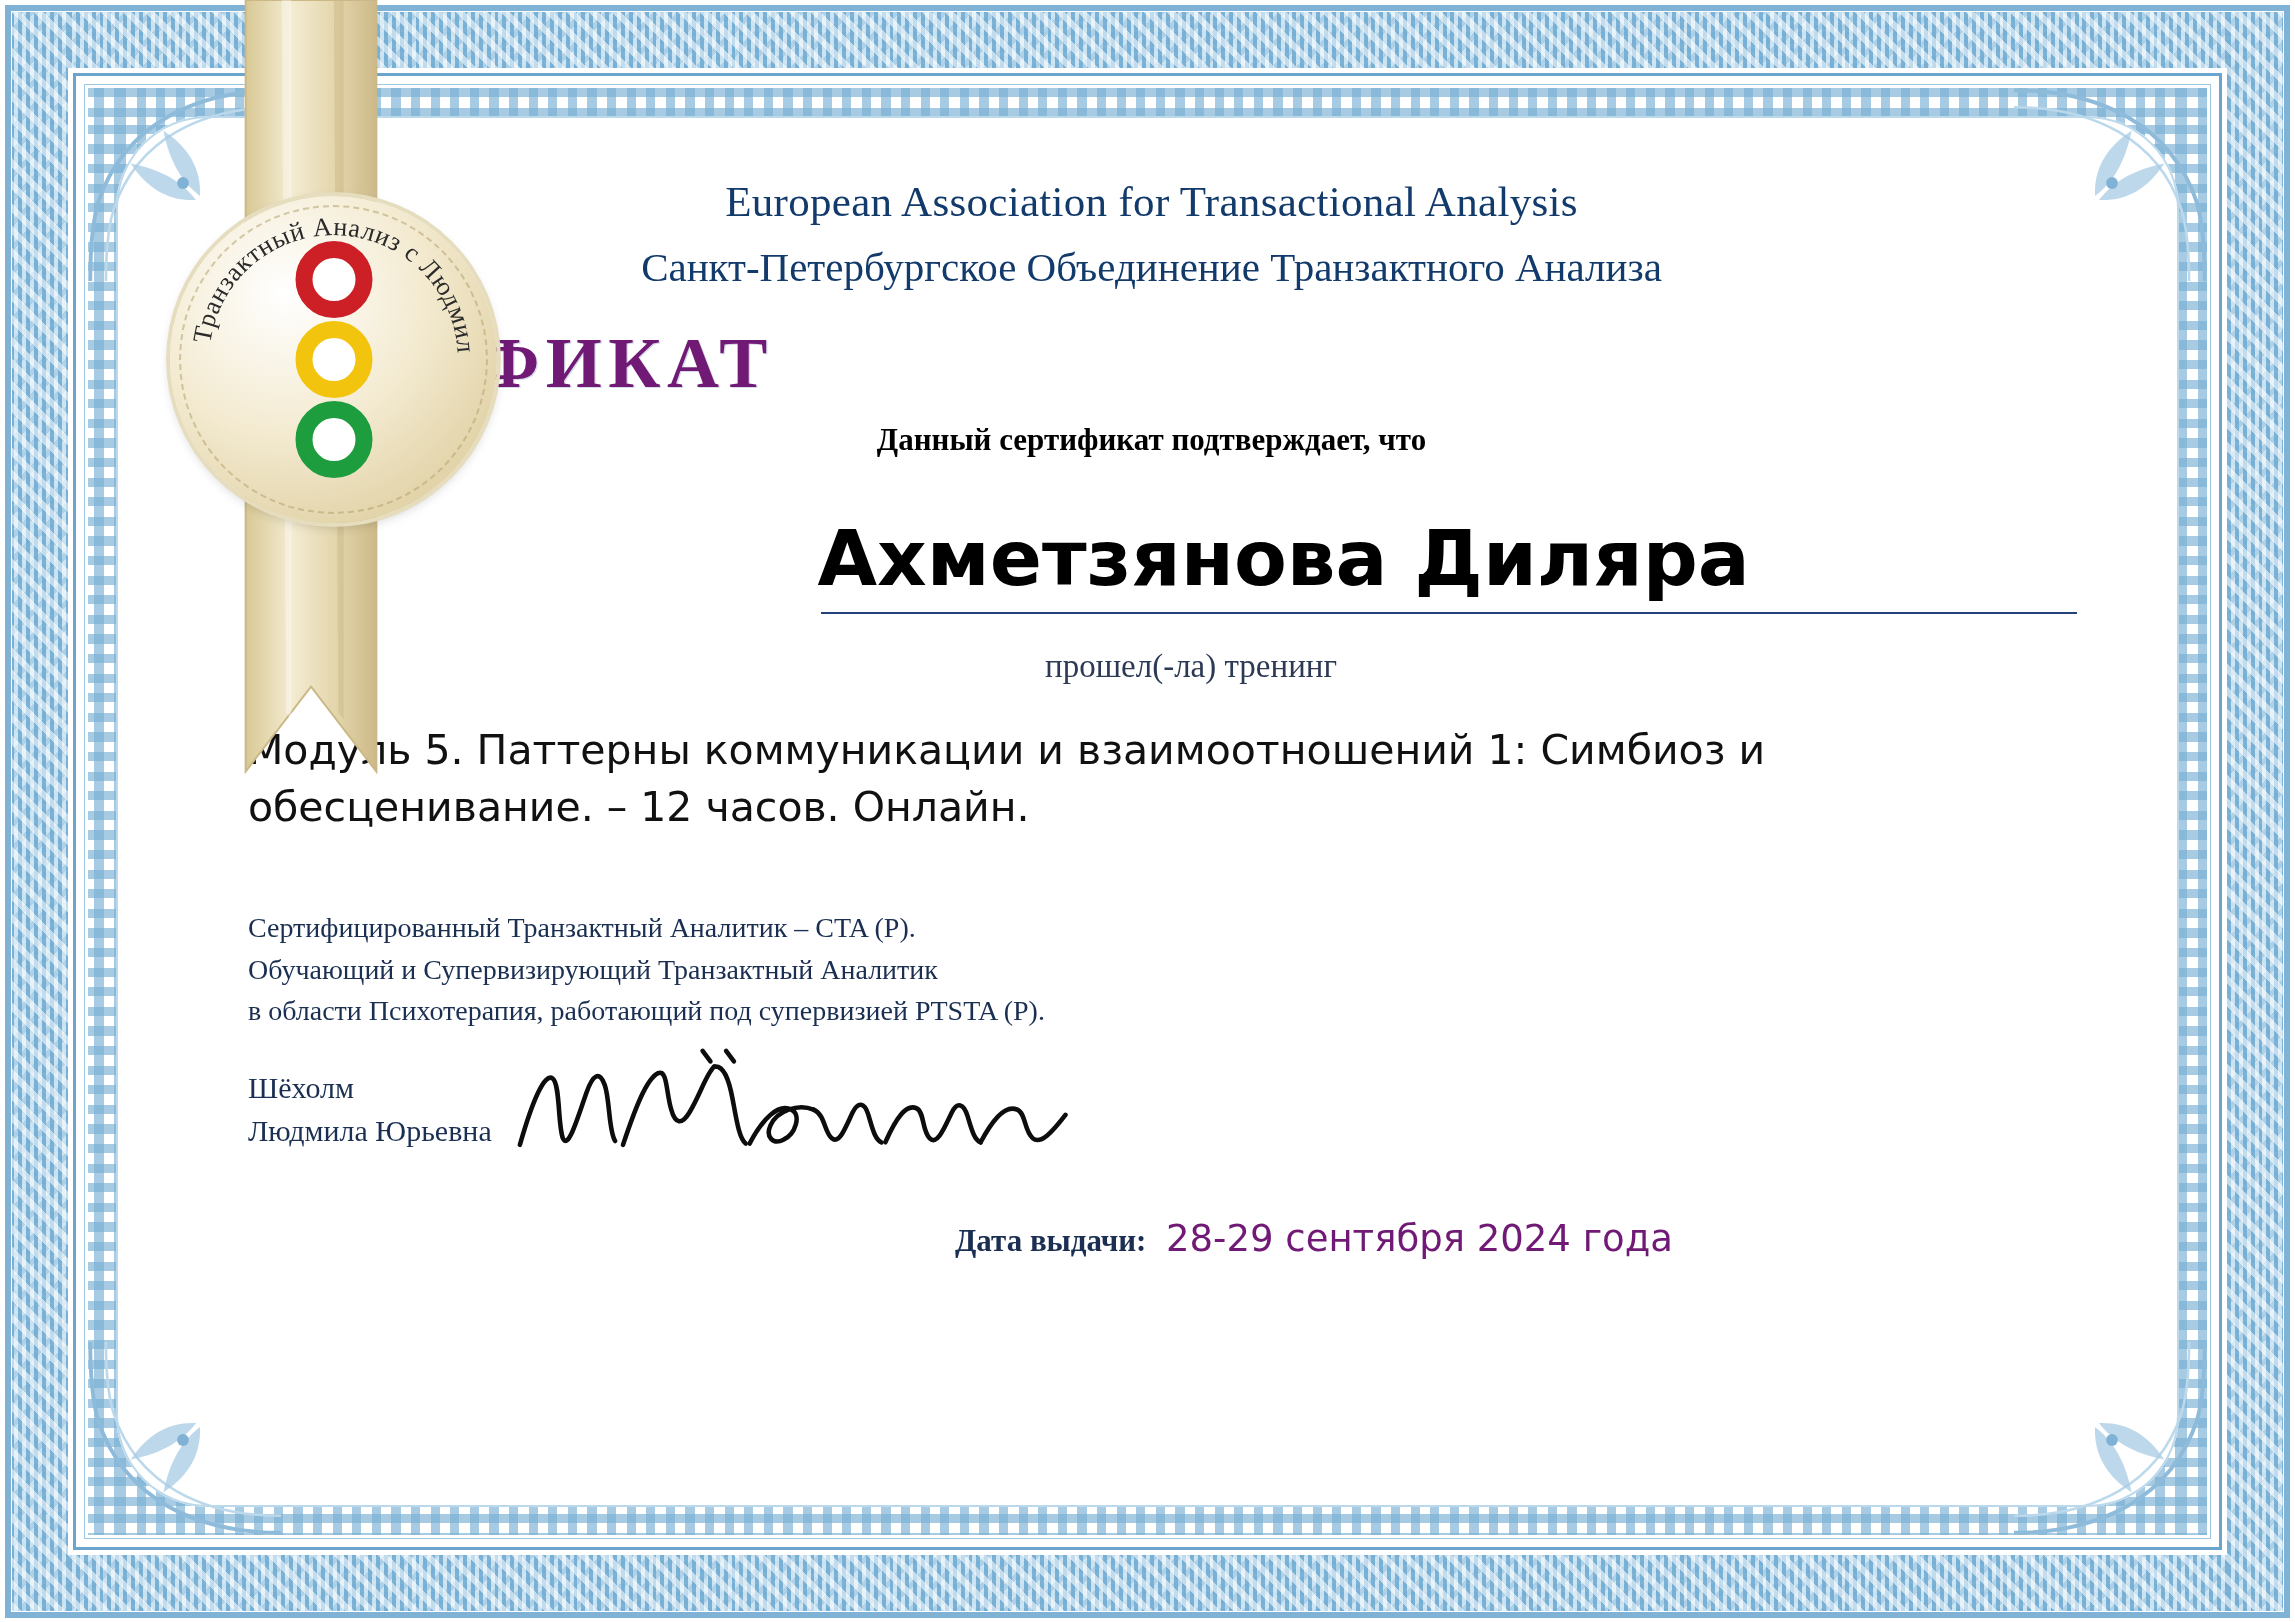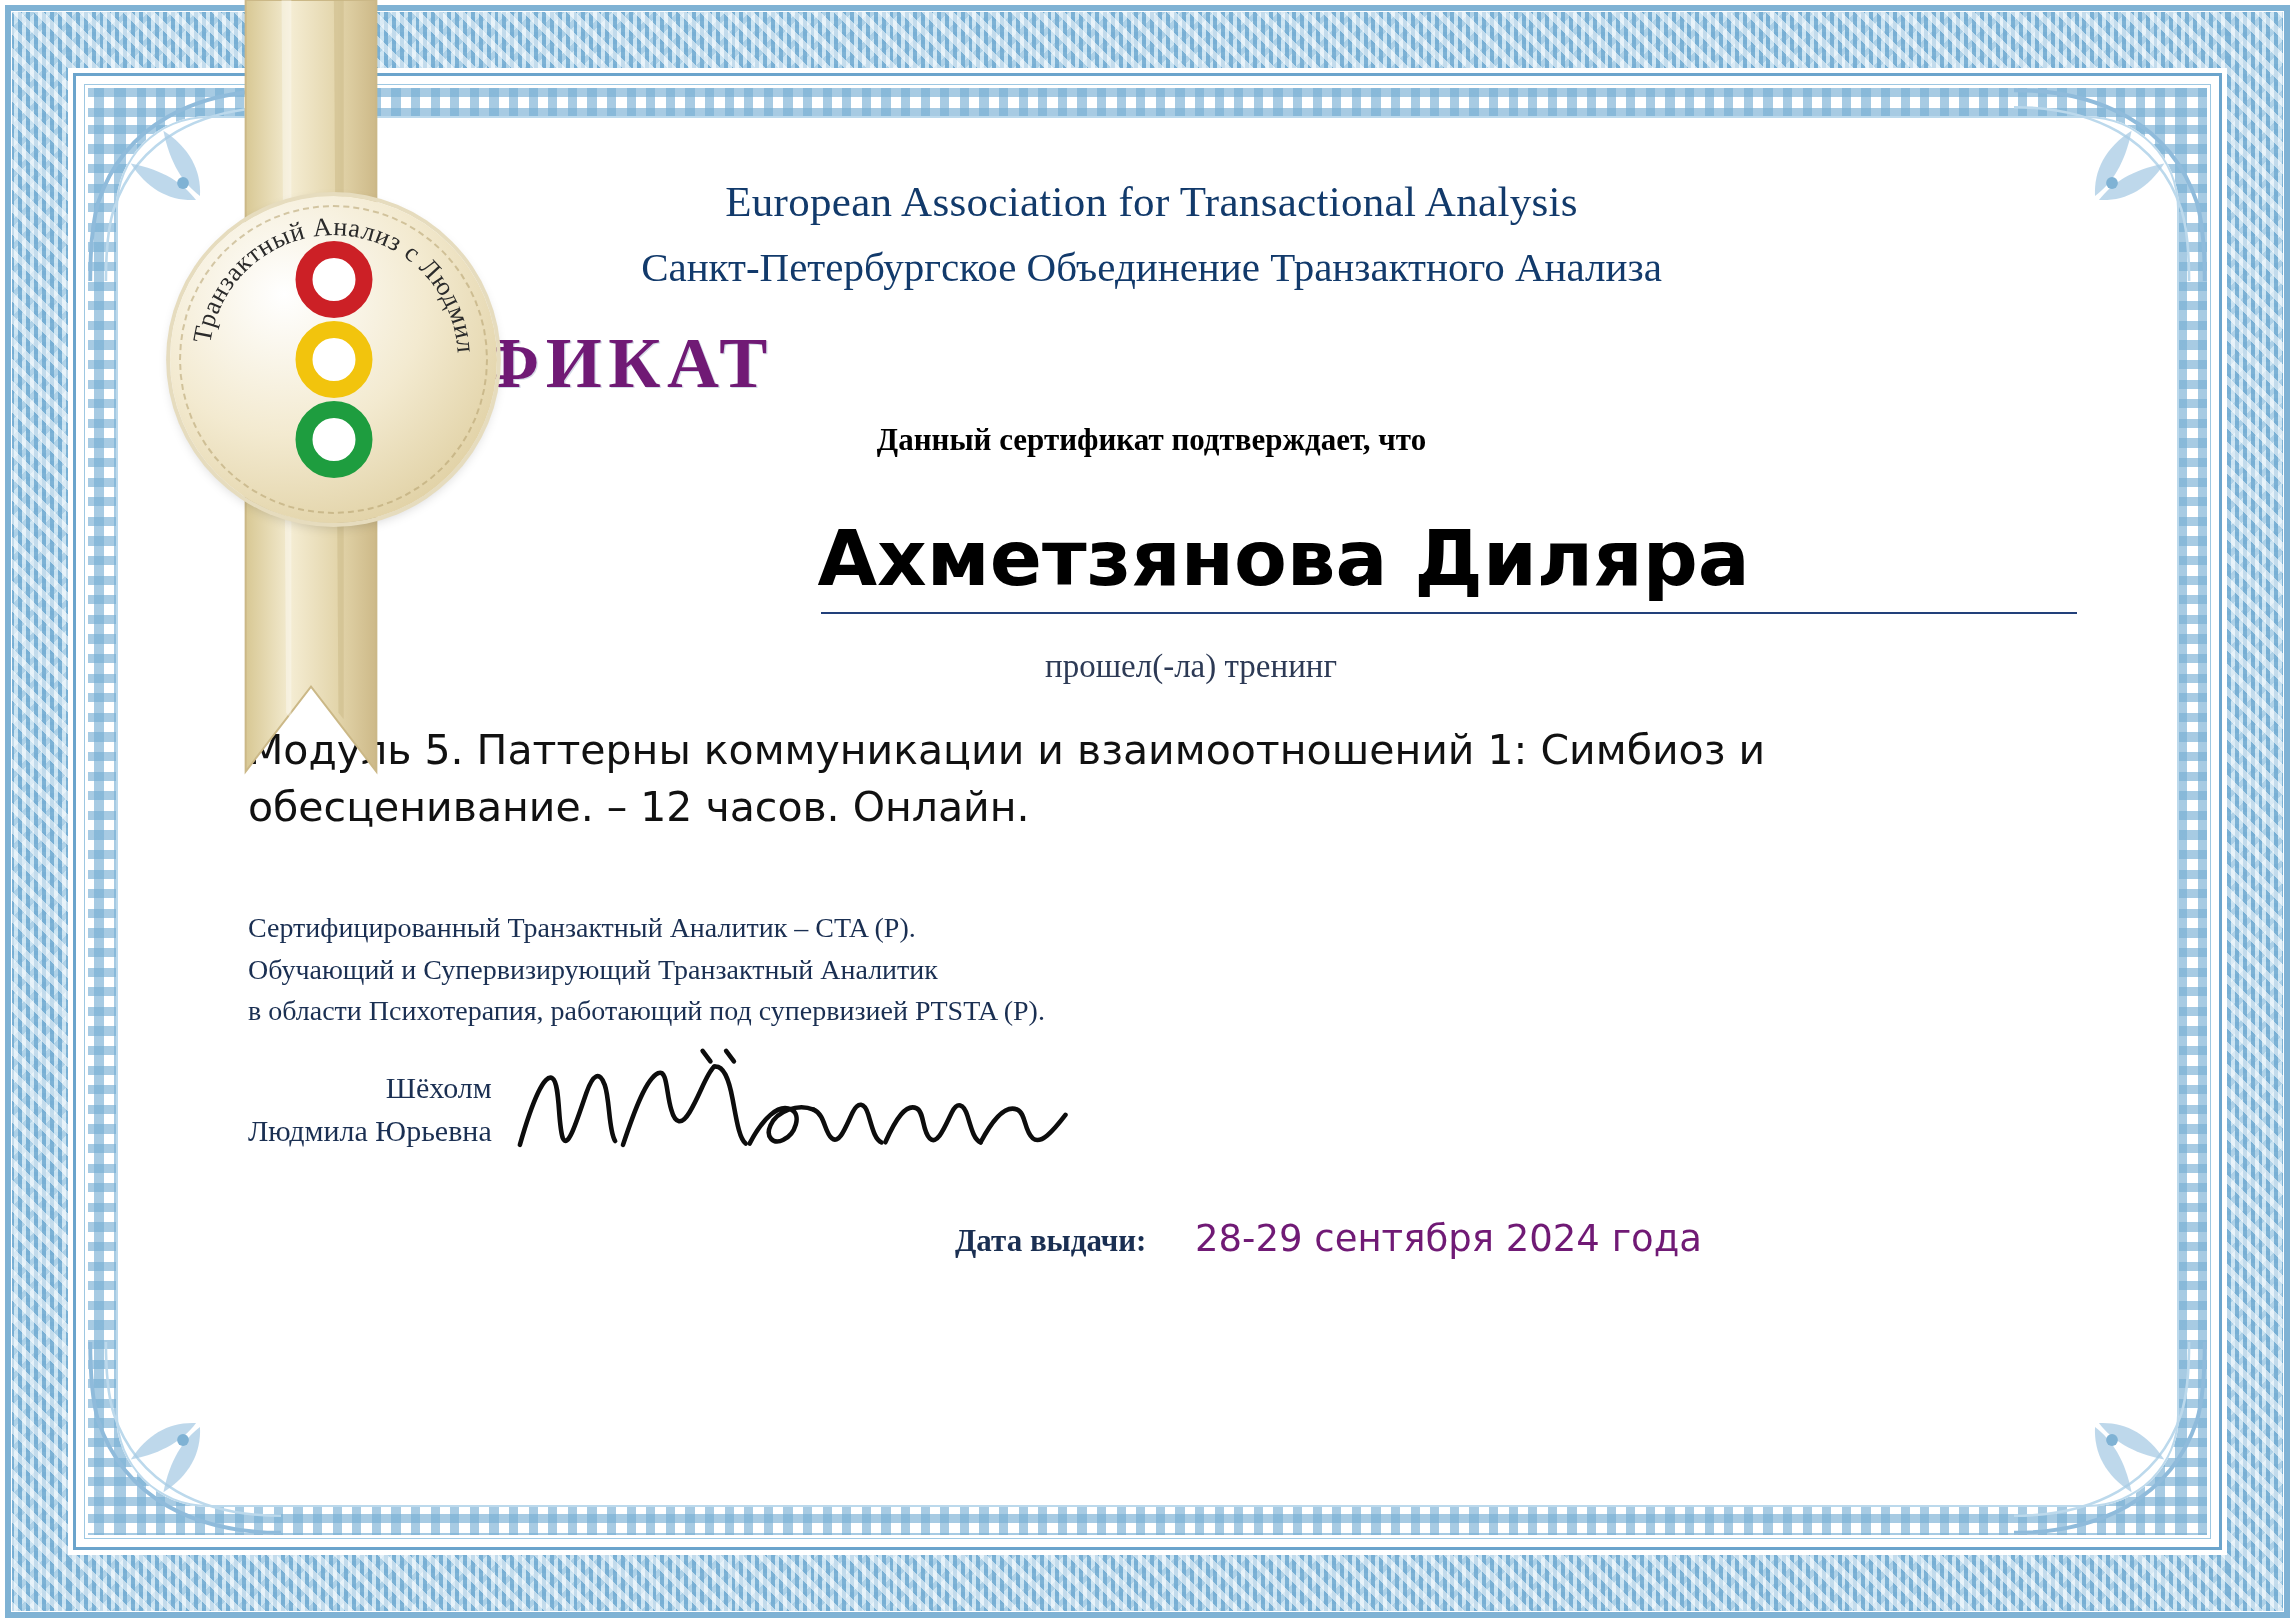--- a/index.html
+++ b/index.html
@@ -200,41 +200,39 @@
     font-family: "Liberation Serif", serif;
     font-size: 28px;
     line-height: 1.48;
     color: #1a2f52;
   }
 
   .signature-row {
     margin: 30px 0 0 52px;
     display: flex;
     align-items: flex-start;
-    text-align: right;
   }
   .signer-name {
     font-family: "Liberation Serif", serif;
     font-size: 30px;
     line-height: 1.45;
     color: #1a2f52;
     white-space: pre-line;
     padding-top: 3.9px;
   }
   .signature-mark {
     margin-left: 14.4px;
     margin-top: -14.4px;
   }
   .signature-mark svg { display: block; }
 
   .issue-row {
     margin: 46px 0 0 759px;
     display: flex;
     align-items: baseline;
-    gap: 29px;
   }
   .issue-label {
     font-family: "Liberation Serif", serif;
     font-weight: 700;
     font-size: 31px;
     color: #1a2f52;
   }
   .issue-date {
     margin-left: 19.6px;
     font-family: "DejaVu Sans", sans-serif;

